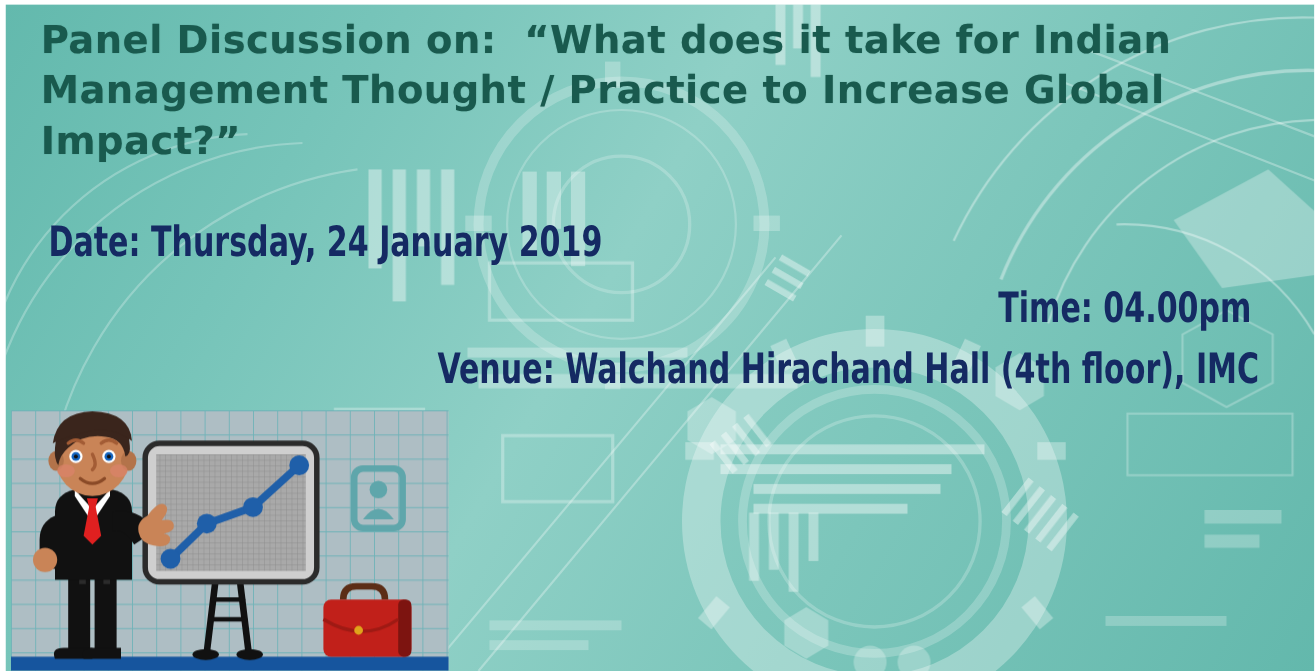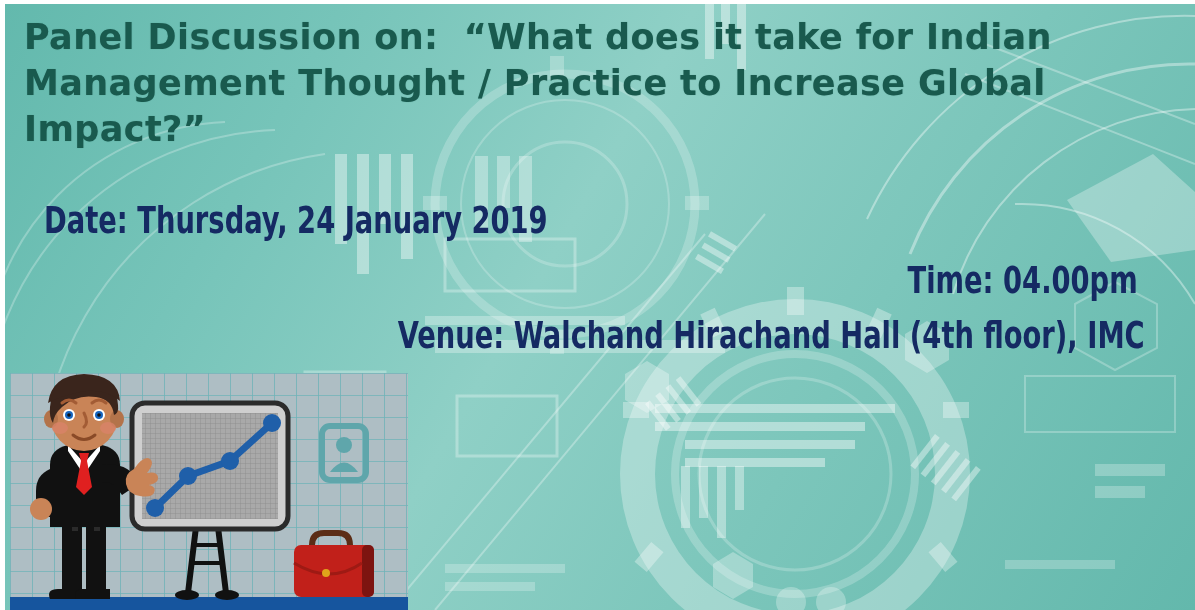--- a/index.html
+++ b/index.html
@@ -33,21 +33,21 @@
 
   .bg-svg {
     position: absolute;
     left: 5px; top: 4px;
     width: 1190px; height: 606px;
   }
 
   
   .title {
     position: absolute;
-    left: 24px;
+    left: 37px;
     top: 14px;
     width: 1110px;
     color: #195a4e;
     font-family: "DejaVu Sans", "Liberation Sans", sans-serif;
     font-weight: bold;
     font-size: 35px;
     line-height: 46px;
     letter-spacing: 0.4px;
     white-space: pre-wrap;
     text-shadow: 0 0 1px rgba(25,90,78,0.35);

